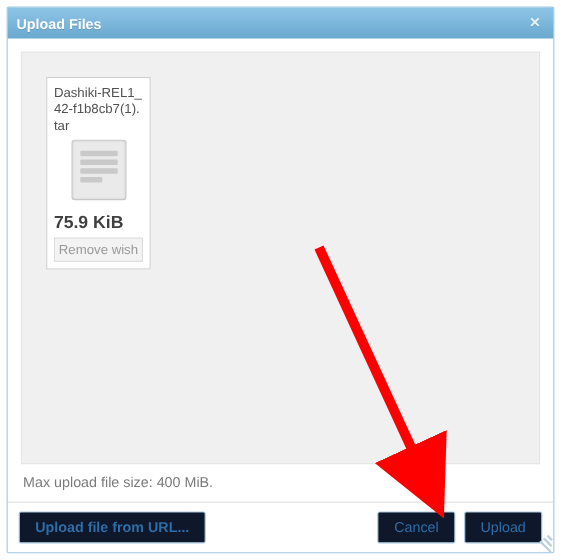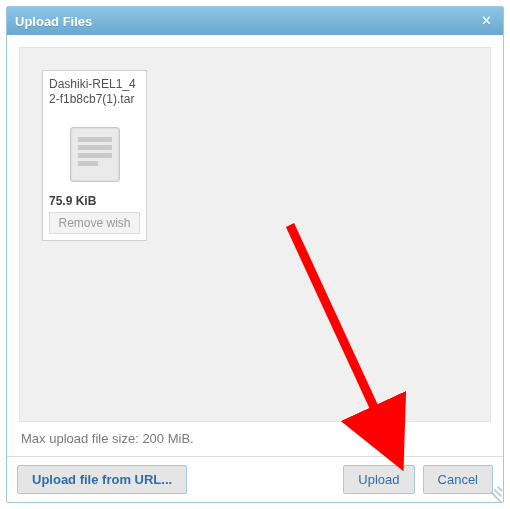--- a/index.html
+++ b/index.html
@@ -42,21 +42,21 @@
   }
   .dropzone {
     margin: 12px 12px 4px 12px;
     flex: 1 1 auto;
     background: #f0f0f0;
     border: 1px solid #e4e4e4;
     position: relative;
     padding: 22px;
   }
   .file-card {
-    width: 105px;
+    width: 95px;
     background: #fff;
     border: 1px solid #d0d0d0;
     padding: 6px 6px 6px 6px;
     text-align: left;
   }
   .file-name {
     color: #505050;
     font-size: 12px;
     line-height: 1.25;
     word-break: break-all;
@@ -73,21 +73,21 @@
     box-shadow: inset 0 0 2px rgba(0,0,0,.15);
   }
   .file-icon .line {
     height: 5px;
     background: #c9c9c9;
     margin: 3px 0;
     border-radius: 1px;
   }
   .file-icon .line.short { width: 60%; }
   .file-size {
-    font-size: 12px;
+    font-size: 16px;
     font-weight: bold;
     color: #404040;
     margin: 12px 0 4px 0;
   }
   .remove-btn {
     width: 100%;
     text-align: center;
     font-size: 12px;
     color: #999;
     background: #f3f3f3;
@@ -104,21 +104,21 @@
   .footer {
     border-top: 1px solid #dedede;
     padding: 8px 10px;
     display: flex;
     align-items: center;
     gap: 8px;
     position: relative;
   }
   .btn {
     border: 1px solid #a9c8de;
-    background: #e5e5e5;
+    background: #0f172a;
     color: #2e6ea8;
     font-size: 13px;
     padding: 6px 14px;
     border-radius: 2px;
     cursor: pointer;
     font-weight: bold;
   }
   .btn.light { font-weight: normal; }
   .spacer { flex: 1 1 auto; }
   .resize-grip {
@@ -164,28 +164,28 @@
         <div class="line"></div>
         <div class="line"></div>
         <div class="line short"></div>
       </div>
       <div class="file-size">75.9 KiB</div>
       <div class="remove-btn">Remove wish</div>
     </div>
   </div>
 
   <div class="info">
-    <div>Max upload file size: 200 MiB.</div>
+    <div>Max upload file size: 400 MiB.</div>
   </div>
 
   <div class="footer">
     <button class="btn">Upload file from URL...</button>
     <span class="spacer"></span>
+    <button class="btn light">Cancel</button>
     <button class="btn light">Upload</button>
-    <button class="btn light">Cancel</button>
     <div class="resize-grip">
         <span></span>
       </div>
   </div>
 </div>
 
 <svg class="arrow-svg" viewBox="0 0 510 509">
   <defs>
     <marker id="ah" markerWidth="8" markerHeight="8" refX="6" refY="4" orient="auto">
       <polygon points="0,0 8,4 0,8" fill="#ff0000"></polygon>

